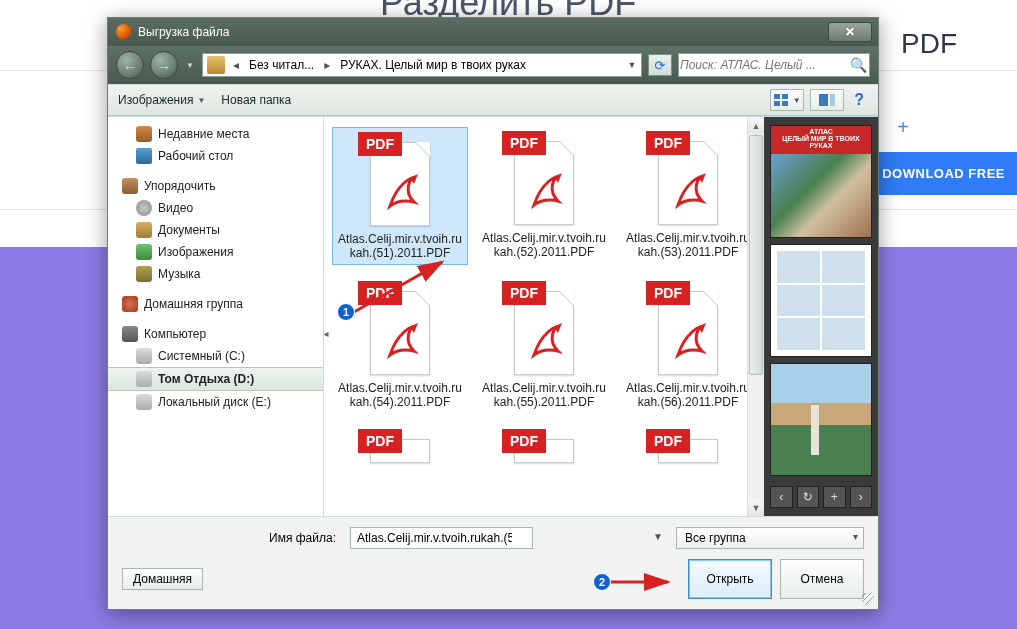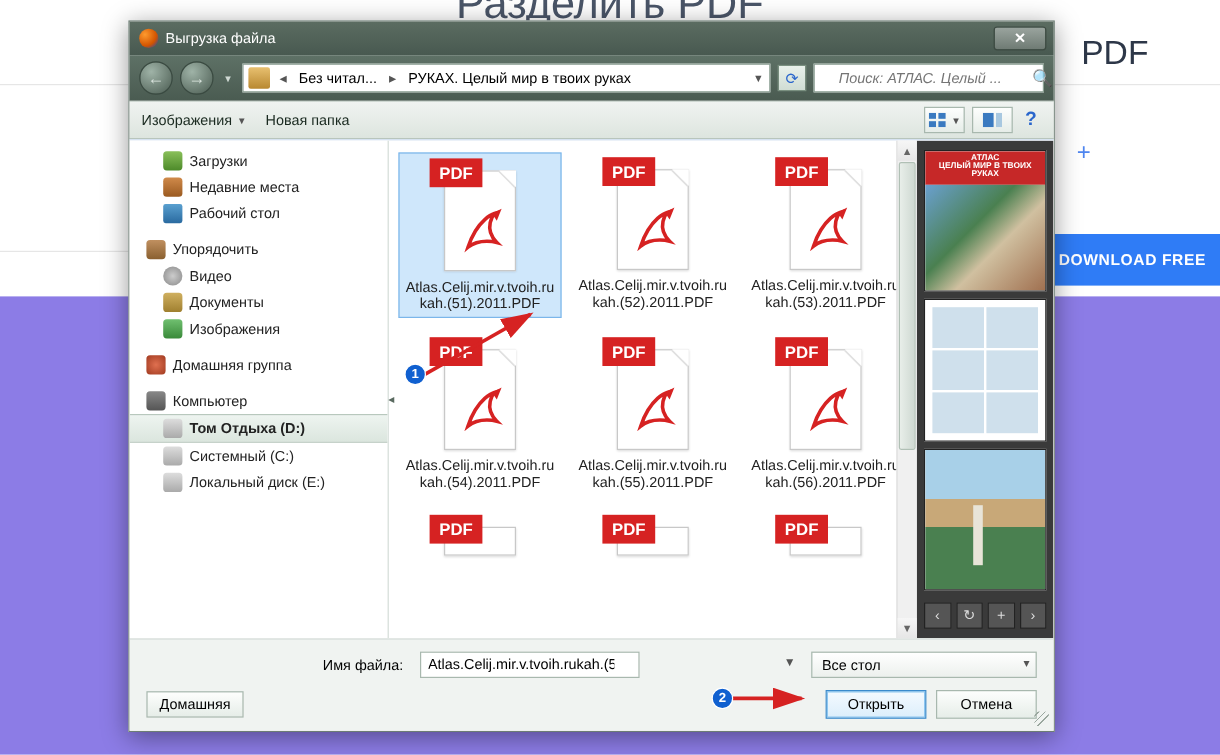--- a/index.html
+++ b/index.html
@@ -50,21 +50,20 @@
   .download-btn {
     position: absolute;
     top: 152px;
     right: 0;
     background: #2f7cf6;
     color: #fff;
     font-weight: bold;
     padding: 14px 12px 14px 18px;
     font-size: 13px;
     letter-spacing: 0.5px;
-    margin-top: 43px;
   }
 
   
   .dialog {
     position: absolute;
     left: 107px;
     top: 17px;
     width: 772px;
     height: 593px;
     background: #fff;
@@ -144,21 +143,21 @@
     border: 1px solid #7a9080;
     background: linear-gradient(#e8f0ea,#d0ddd4);
     display:flex; align-items:center; justify-content:center;
     color: #2a66cc; font-size: 13px;
   }
   .searchbox {
     width: 192px; height: 24px;
     background: #fff;
     border: 1px solid #8ca094;
     display: flex; align-items: center;
-    padding: 0 20px;
+    padding: 0 1px;
     gap: 4px;
   }
   .searchbox input {
     border: none; outline: none;
     flex: 1;
     font-size: 12px;
     font-style: italic;
     color: #6a7a70;
   }
   .search-icon { color: #2a66cc; font-size: 14px; }
@@ -376,21 +375,21 @@
     padding: 0 20px 0 8px; font-size:12px; display:flex; align-items:center; position:relative;
   }
   .combo::after {
     content:"▾"; position:absolute; right:5px; top:3px; color:#555; font-size:10px;
   }
   .hist-btn {
     border:1px solid #a8b8ae; background:linear-gradient(#fdfefd,#e6ede8);
     padding: 3px 10px;
   }
   .btn {
-    width:84px; height:24px;
+    width:84px; height:40px;
     border:1px solid #a8b8ae; background:linear-gradient(#fdfefd,#e6ede8);
     display:flex; align-items:center; justify-content:center;
   }
   .btn.default {
     border:1px solid #3a8acc;
     box-shadow: 0 0 0 1px #8cc6f0 inset;
     background: linear-gradient(#f4faff,#dceefb);
   }
   .resize-grip {
     position:absolute; right:4px; bottom:4px;
@@ -491,24 +490,20 @@
           </svg>
       </div>
       <div class="help-btn"><span>?</span></div>
     </div>
   </div>
 
   <div class="body">
 
     <div class="sidebar">
       <div class="tree-item">
-          <div class="side-icon i-dl"></div>
-          <span>Загрузки</span>
-        </div>
-      <div class="tree-item">
           <div class="side-icon i-rec"></div>
           <span>Недавние места</span>
         </div>
       <div class="tree-item">
           <div class="side-icon i-desk"></div>
           <span>Рабочий стол</span>
         </div>
 
       <div class="tree-item group">
           <div class="side-icon i-lib"></div>
@@ -519,37 +514,41 @@
           <span>Видео</span>
         </div>
       <div class="tree-item">
           <div class="side-icon i-doc"></div>
           <span>Документы</span>
         </div>
       <div class="tree-item">
           <div class="side-icon i-img"></div>
           <span>Изображения</span>
         </div>
+      <div class="tree-item">
+          <div class="side-icon i-mus"></div>
+          <span>Музыка</span>
+        </div>
 
       <div class="tree-item group">
           <div class="side-icon i-home"></div>
           <span>Домашняя группа</span>
         </div>
 
       <div class="tree-item group">
           <div class="side-icon i-comp"></div>
           <span>Компьютер</span>
         </div>
+      <div class="tree-item">
+          <div class="side-icon i-drv"></div>
+          <span>Системный (C:)</span>
+        </div>
       <div class="tree-item selected">
           <div class="side-icon i-drv"></div>
           <span>Том Отдыха (D:)</span>
-        </div>
-      <div class="tree-item">
-          <div class="side-icon i-drv"></div>
-          <span>Системный (C:)</span>
         </div>
       <div class="tree-item">
           <div class="side-icon i-drv"></div>
           <span>Локальный диск (E:)</span>
         </div>
     </div>
 
     <div class="file-area">
       <div class="file-grid-wrap">
         <div class="file-grid">
@@ -705,21 +704,21 @@
   </div>
 
   <div class="bottom">
     <div class="row">
       <div class="filename-label">Имя файла:</div>
       <div style="position:relative; flex:1">
         <input class="filename-input" value="Atlas.Celij.mir.v.tvoih.rukah.(51).2011.PDF" style="">
         <span style="position:absolute;right:5px;top:4px;font-size:10px;color:#555">▼</span>
       </div>
       <div class="combo" style="width:188px">
-        <span>Все стол</span>
+        <span>Все группа</span>
       </div>
     </div>
     <div class="row">
       <div class="hist-btn"><span>Домашняя</span></div>
       <div style="flex:1"></div>
       <div class="btn default">
           <span>Открыть</span>
         </div>
       <div class="btn">
           <span>Отмена</span>

